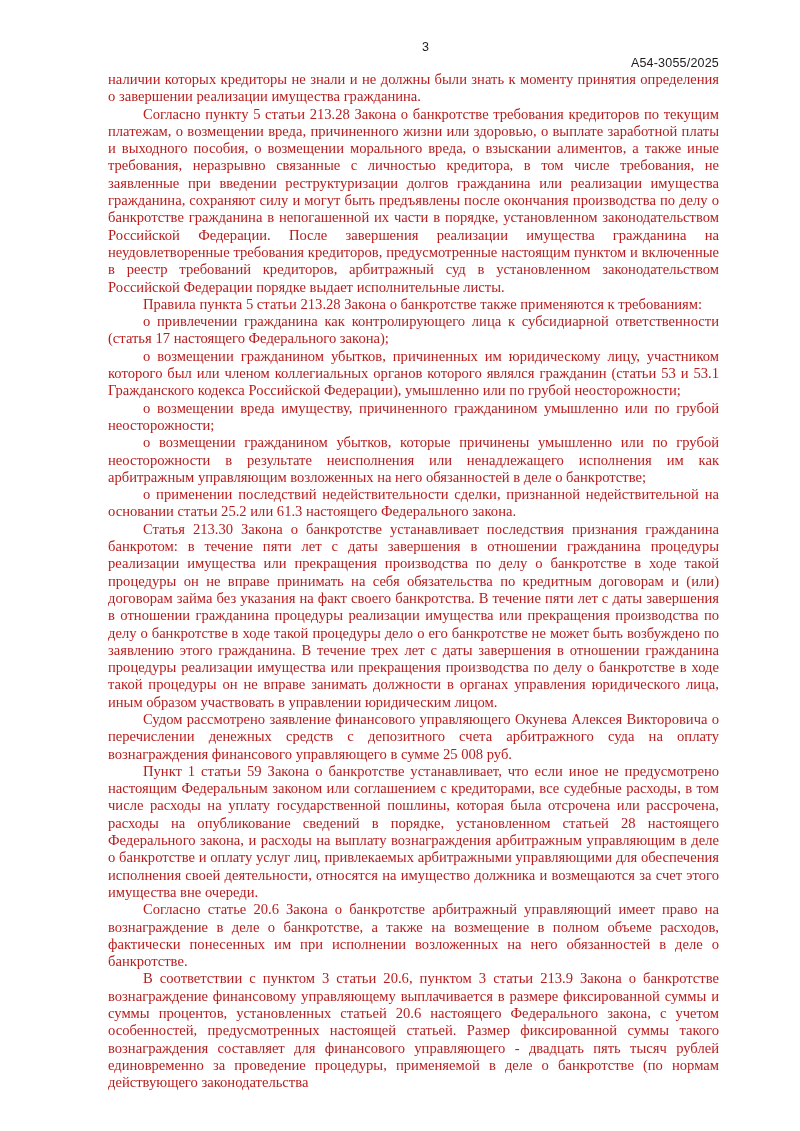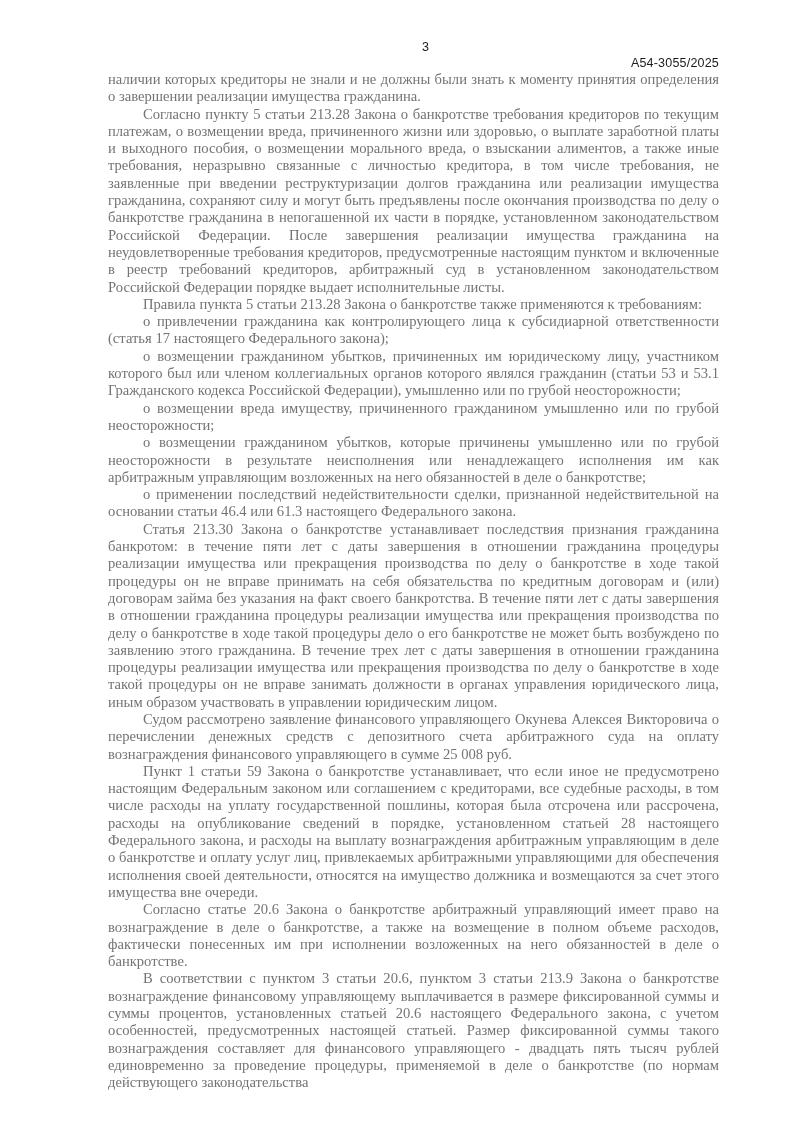--- a/index.html
+++ b/index.html
@@ -38,21 +38,21 @@
   }
   .page-body {
     position: absolute;
     top: 71px;
     left: 108px;
     width: 611px;
     font-family: "Liberation Serif", serif;
     font-size: 14.6px;
     line-height: 17.3px;
     text-align: justify;
-    color: #737373;
+    color: #b91c1c;
   }
   .para {
     margin: 0;
     padding: 0;
     text-indent: 35px;
   }
   .para.no-indent {
     text-indent: 0;
   }
 </style>
@@ -67,21 +67,21 @@
   </div>
 
   <div class="page-body">
     <p class="para no-indent">наличии которых кредиторы не знали и не должны были знать к моменту принятия определения о завершении реализации имущества гражданина.</p>
     <p class="para">Согласно пункту 5 статьи 213.28 Закона о банкротстве требования кредиторов по текущим платежам, о возмещении вреда, причиненного жизни или здоровью, о выплате заработной платы и выходного пособия, о возмещении морального вреда, о взыскании алиментов, а также иные требования, неразрывно связанные с личностью кредитора, в том числе требования, не заявленные при введении реструктуризации долгов гражданина или реализации имущества гражданина, сохраняют силу и могут быть предъявлены после окончания производства по делу о банкротстве гражданина в непогашенной их части в порядке, установленном законодательством Российской Федерации. После завершения реализации имущества гражданина на неудовлетворенные требования кредиторов, предусмотренные настоящим пунктом и включенные в реестр требований кредиторов, арбитражный суд в установленном законодательством Российской Федерации порядке выдает исполнительные листы.</p>
     <p class="para">Правила пункта 5 статьи 213.28 Закона о банкротстве также применяются к требованиям:</p>
     <p class="para">о привлечении гражданина как контролирующего лица к субсидиарной ответственности (статья 17 настоящего Федерального закона);</p>
     <p class="para">о возмещении гражданином убытков, причиненных им юридическому лицу, участником которого был или членом коллегиальных органов которого являлся гражданин (статьи 53 и 53.1 Гражданского кодекса Российской Федерации), умышленно или по грубой неосторожности;</p>
     <p class="para">о возмещении вреда имуществу, причиненного гражданином умышленно или по грубой неосторожности;</p>
     <p class="para">о возмещении гражданином убытков, которые причинены умышленно или по грубой неосторожности в результате неисполнения или ненадлежащего исполнения им как арбитражным управляющим возложенных на него обязанностей в деле о банкротстве;</p>
-    <p class="para">о применении последствий недействительности сделки, признанной недействительной на основании статьи 46.4 или 61.3 настоящего Федерального закона.</p>
+    <p class="para">о применении последствий недействительности сделки, признанной недействительной на основании статьи 25.2 или 61.3 настоящего Федерального закона.</p>
     <p class="para">Статья 213.30 Закона о банкротстве устанавливает последствия признания гражданина банкротом: в течение пяти лет с даты завершения в отношении гражданина процедуры реализации имущества или прекращения производства по делу о банкротстве в ходе такой процедуры он не вправе принимать на себя обязательства по кредитным договорам и (или) договорам займа без указания на факт своего банкротства. В течение пяти лет с даты завершения в отношении гражданина процедуры реализации имущества или прекращения производства по делу о банкротстве в ходе такой процедуры дело о его банкротстве не может быть возбуждено по заявлению этого гражданина. В течение трех лет с даты завершения в отношении гражданина процедуры реализации имущества или прекращения производства по делу о банкротстве в ходе такой процедуры он не вправе занимать должности в органах управления юридического лица, иным образом участвовать в управлении юридическим лицом.</p>
     <p class="para">Судом рассмотрено заявление финансового управляющего Окунева Алексея Викторовича о перечислении денежных средств с депозитного счета арбитражного суда на оплату вознаграждения финансового управляющего в сумме 25 008 руб.</p>
     <p class="para">Пункт 1 статьи 59 Закона о банкротстве устанавливает, что если иное не предусмотрено настоящим Федеральным законом или соглашением с кредиторами, все судебные расходы, в том числе расходы на уплату государственной пошлины, которая была отсрочена или рассрочена, расходы на опубликование сведений в порядке, установленном статьей 28 настоящего Федерального закона, и расходы на выплату вознаграждения арбитражным управляющим в деле о банкротстве и оплату услуг лиц, привлекаемых арбитражными управляющими для обеспечения исполнения своей деятельности, относятся на имущество должника и возмещаются за счет этого имущества вне очереди.</p>
     <p class="para">Согласно статье 20.6 Закона о банкротстве арбитражный управляющий имеет право на вознаграждение в деле о банкротстве, а также на возмещение в полном объеме расходов, фактически понесенных им при исполнении возложенных на него обязанностей в деле о банкротстве.</p>
     <p class="para">В соответствии с пунктом 3 статьи 20.6, пунктом 3 статьи 213.9 Закона о банкротстве вознаграждение финансовому управляющему выплачивается в размере фиксированной суммы и суммы процентов, установленных статьей 20.6 настоящего Федерального закона, с учетом особенностей, предусмотренных настоящей статьей. Размер фиксированной суммы такого вознаграждения составляет для финансового управляющего - двадцать пять тысяч рублей единовременно за проведение процедуры, применяемой в деле о банкротстве (по нормам действующего законодательства</p>
   </div>
 
 </div>
 
 </body></html>

